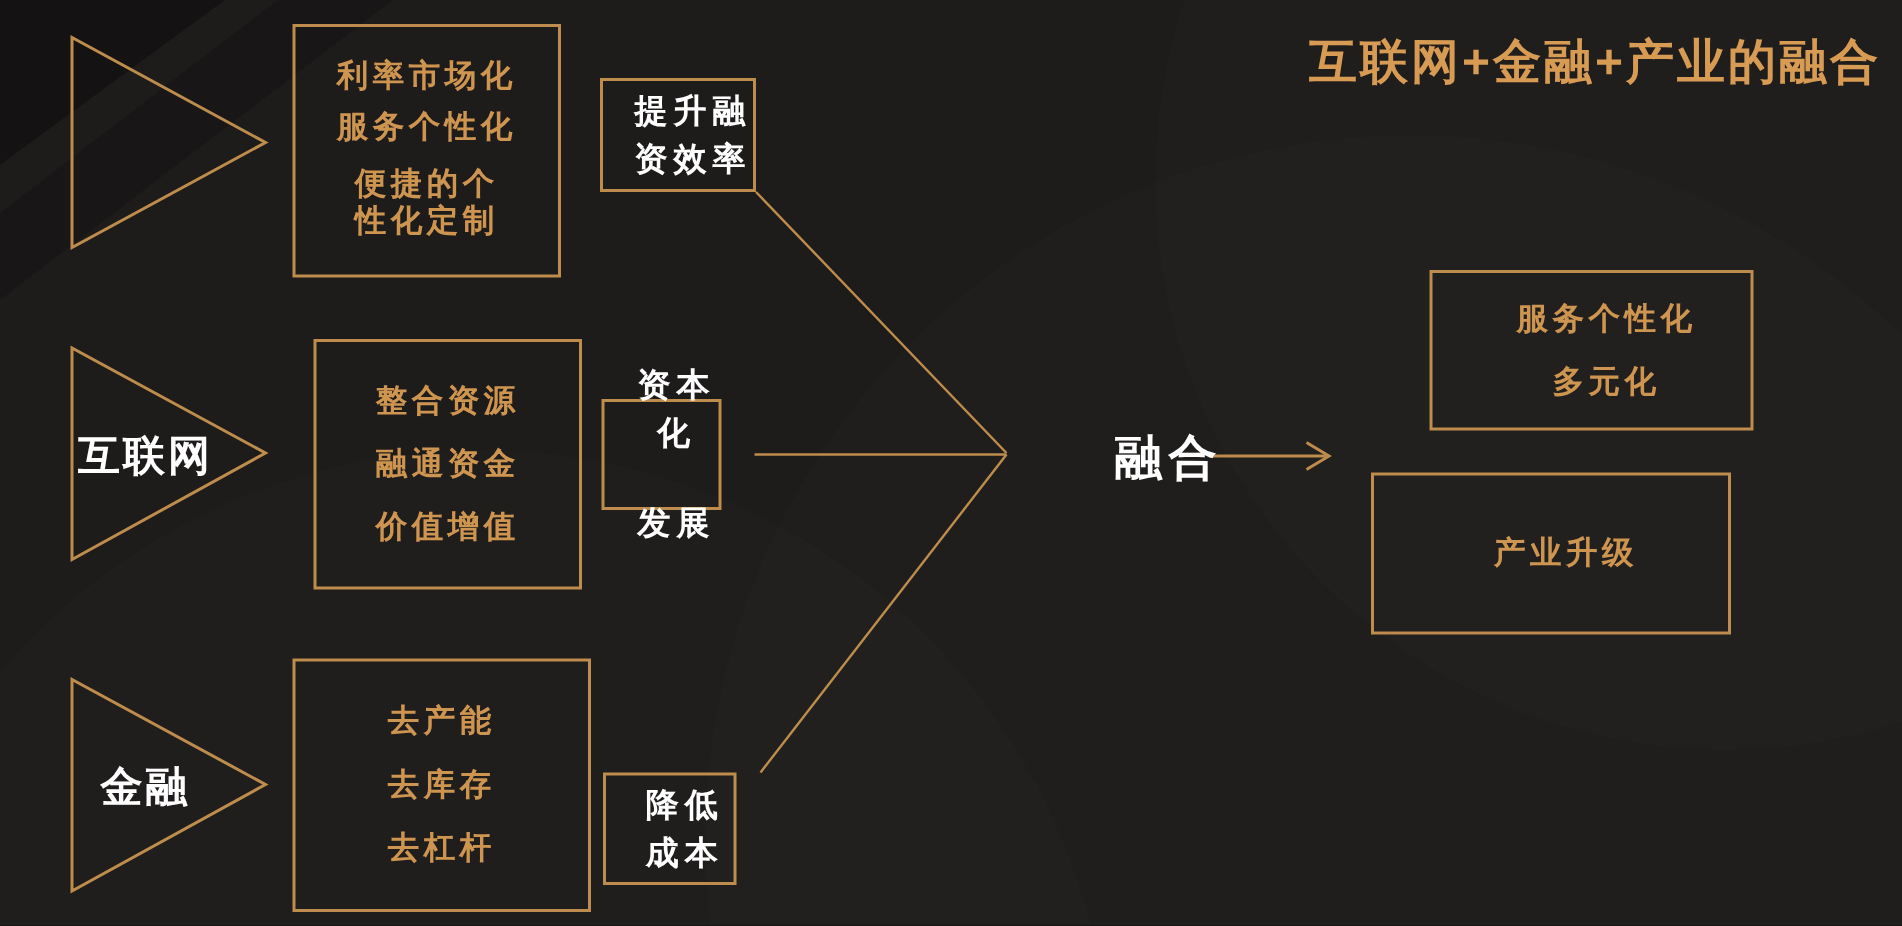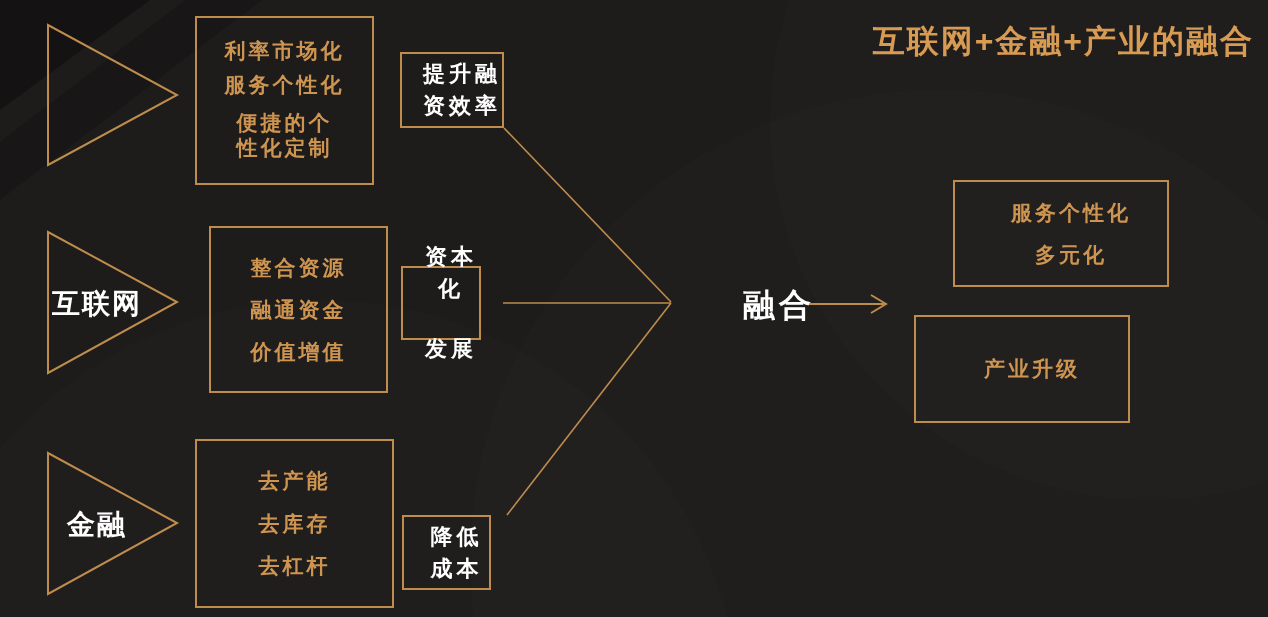--- a/index.html
+++ b/index.html
@@ -137,17 +137,17 @@
     <div>成本</div>
   </div>
 
   <div class="merge-label">融合</div>
 
   <div class="gbox results" style="left:953px;top:180px;width:216px;height:107px;">
     <div class="result-line">服务个性化</div>
     <div class="result-line">多元化</div>
   </div>
 
-  <div class="gbox results" style="left:914px;top:315px;width:216px;height:108px;">
+  <div class="gbox results" style="left:914px;top:315px;width:240px;height:108px;">
     <div class="result-line">产业升级</div>
   </div>
 
 </div>
 
 </body></html>

